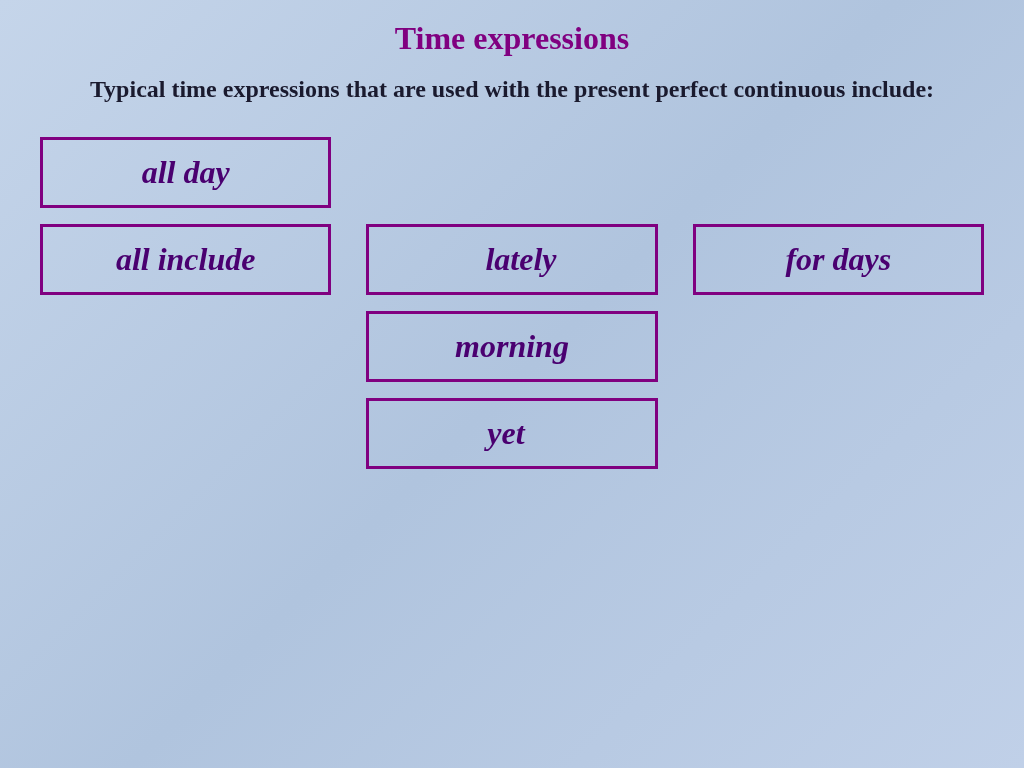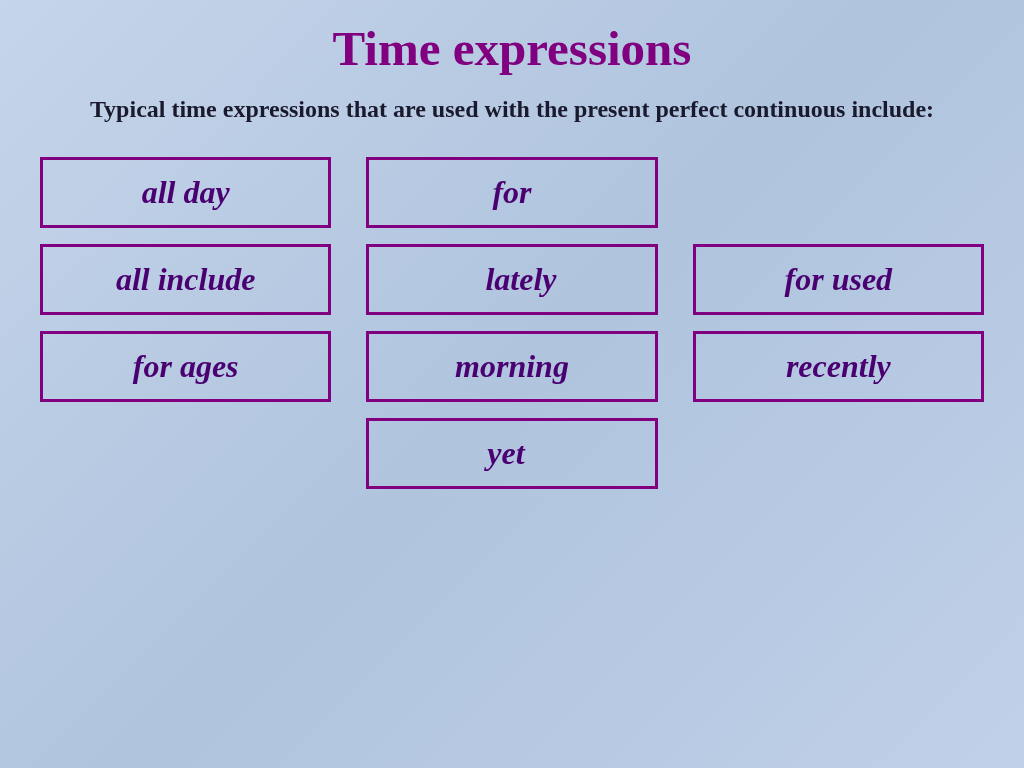--- a/index.html
+++ b/index.html
@@ -21,21 +21,21 @@
       height: 768px;
       background: linear-gradient(135deg, #c5d5ea 0%, #b0c4de 50%, #c0d0e8 100%);
       display: flex;
       flex-direction: column;
       align-items: center;
       padding: 20px 40px;
     }
 
     .title {
       color: #800080;
-      font-size: 49px;
+      font-size: 32px;
       font-weight: bold;
       font-style: normal;
       text-align: center;
       margin-bottom: 16px;
       font-family: Georgia, serif;
     }
 
     .subtitle {
       color: #1a1a2e;
       font-size: 24px;
@@ -97,42 +97,33 @@
 
 <div class="page">
   <h1 class="title">Time expressions</h1>
   <p class="subtitle">Typical time expressions that are used with the present perfect continuous include:</p>
 
   <div class="grid-container">
 
     <div class="card row1-col1">
       <span class="card-text">all day</span>
     </div>
-    <div class="card row1-col2">
-      <span class="card-text">for</span>
-    </div>
 
     <div class="card row2-col1">
       <span class="card-text">all include</span>
     </div>
     <div class="card row2-col2">
       <span class="card-text">lately</span>
     </div>
     <div class="card row2-col3">
-      <span class="card-text">for used</span>
+      <span class="card-text">for days</span>
     </div>
 
-    <div class="card row3-col1">
-      <span class="card-text">for ages</span>
-    </div>
     <div class="card row3-col2">
       <span class="card-text">morning</span>
-    </div>
-    <div class="card row3-col3">
-      <span class="card-text">recently</span>
     </div>
 
     <div class="card row4-col2">
       <span class="card-text">yet</span>
     </div>
 
   </div>
 </div>
 
 </body></html>

